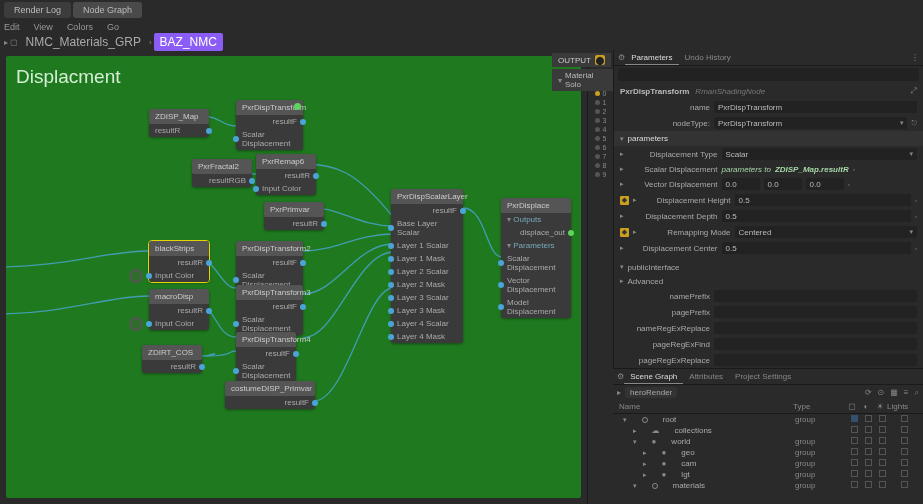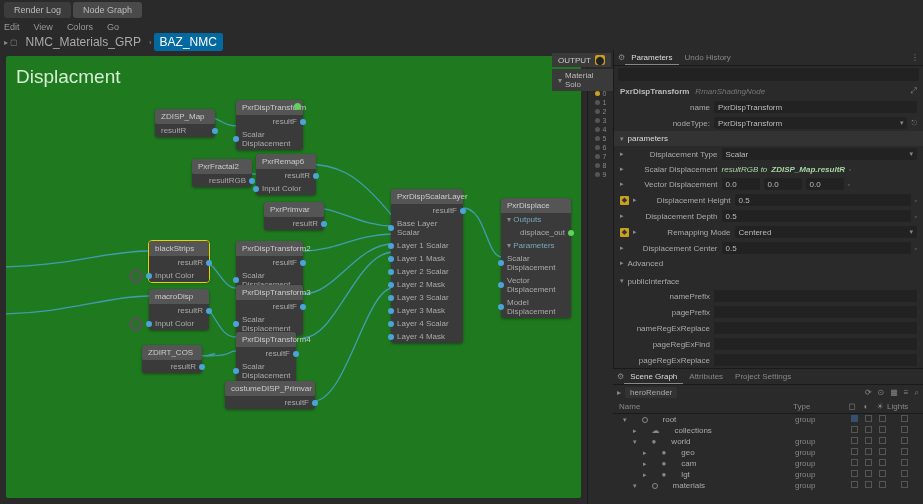--- a/index.html
+++ b/index.html
@@ -7,21 +7,21 @@
   
   
   .topbar { height: 20px; background: #2a2a2a; display: flex; align-items: center; padding: 0 4px; }
   .tab { background: #3c3c3c; padding: 3px 10px; border-radius: 3px; margin-right: 2px; font-size: 9px; color: #bbb; }
   .tab.active { background: #4a4a4a; }
   
   .menubar { height: 14px; display: flex; align-items: center; padding: 0 4px; font-size: 9px; color: #999; gap: 14px; }
   
   .breadcrumb { height: 16px; display: flex; align-items: center; padding: 0 4px; gap: 2px; }
   .crumb { padding: 2px 6px; font-size: 12px; border-radius: 2px; }
-  .crumb-active { background: #0369a1; color: #fff; }
+  .crumb-active { background: #8b5cf6; color: #fff; }
   .crumb-icon { color: #888; font-size: 8px; }
   
   .main { display: flex; height: calc(100% - 50px); }
   
   
   .graph-area { flex: 1; background: #1f7a1f; position: relative; margin: 6px; border-radius: 2px; overflow: hidden; }
   .graph-title { position: absolute; top: 10px; left: 10px; color: #d4efd4; font-size: 19px; font-weight: normal; }
   
   .node { position: absolute; background: #4a4a4a; border-radius: 3px; box-shadow: 0 1px 3px rgba(0,0,0,0.4); min-width: 60px; }
   .node.selected { outline: 1px solid #e6d400; }
@@ -130,21 +130,21 @@
       <path d="M297 282 C 330 282, 350 197, 387 196"></path>
       <path d="M308 345 C 340 345, 360 232, 387 232"></path>
       <path d="M190 202 C 210 202, 215 232, 230 232"></path>
       <path d="M-10 211 C 60 211, 100 195, 143 195"></path>
       <path d="M-10 258 C 60 258, 100 240, 143 240"></path>
       <path d="M190 248 C 210 248, 210 281, 230 281"></path>
       <path d="M190 300 C 210 300, 215 295, 200 300 C 230 300, 220 295, 230 295"></path>
       <path d="M457 152 C 480 152, 480 201, 496 201"></path>
     </svg>
 
-    <div class="node" style="left:149px; top:53px; width:46px">
+    <div class="node" style="left:143px; top:53px; width:46px">
       <div class="node-header chip">ZDISP_Map</div>
       <div class="node-row"><span>resultR</span><span class="port out"></span></div>
     </div>
 
     <div class="node" style="left:230px; top:44px; width:67px">
       <div class="node-header"><span>PxrDispTransform</span><span class="node-dot green"></span></div>
       <div class="node-row" style="text-align:right"><span>resultF</span><span class="port out"></span></div>
       <div class="node-row"><span class="port in"></span><span>Scalar Displacement</span></div>
     </div>
 
@@ -317,21 +317,21 @@
         </div>
 
       <div class="param-row">
         <span class="lock">▸</span>
         <div class="param-label">Displacement Type</div>
         <div class="param-field dd">Scalar</div>
       </div>
       <div class="param-row">
         <span class="lock">▸</span>
         <div class="param-label">Scalar Displacement</div>
-        <span class="connected">resultRGB to</span>
+        <span class="connected">parameters to</span>
         <span class="connected" style="font-weight:bold">ZDISP_Map.resultR</span>
         <span class="lock">◦</span>
       </div>
       <div class="param-row">
         <span class="lock">▸</span>
         <div class="param-label">Vector Displacement</div>
         <div class="param-field half">0.0</div>
         <div class="param-field half">0.0</div>
         <div class="param-field half">0.0</div>
         <span class="lock">◦</span>
@@ -354,27 +354,27 @@
         <span class="lock">▸</span>
         <div class="param-label">Remapping Mode</div>
         <div class="param-field dd">Centered</div>
       </div>
       <div class="param-row">
         <span class="lock">▸</span>
         <div class="param-label">Displacement Center</div>
         <div class="param-field">0.5</div>
         <span class="lock">◦</span>
       </div>
-      <div class="param-row">
-          <span class="tri">▸</span>
-          <span>Advanced</span>
-        </div>
       <div class="param-row" style="margin-top:4px">
           <span class="tri">▾</span>
           <span>publicInterface</span>
+        </div>
+      <div class="param-row">
+          <span class="tri">▸</span>
+          <span>Advanced</span>
         </div>
       <div class="param-row">
           <div class="param-label">namePrefix</div>
           <div class="param-field"></div>
         </div>
       <div class="param-row">
           <div class="param-label">pagePrefix</div>
           <div class="param-field"></div>
         </div>
       <div class="param-row">

